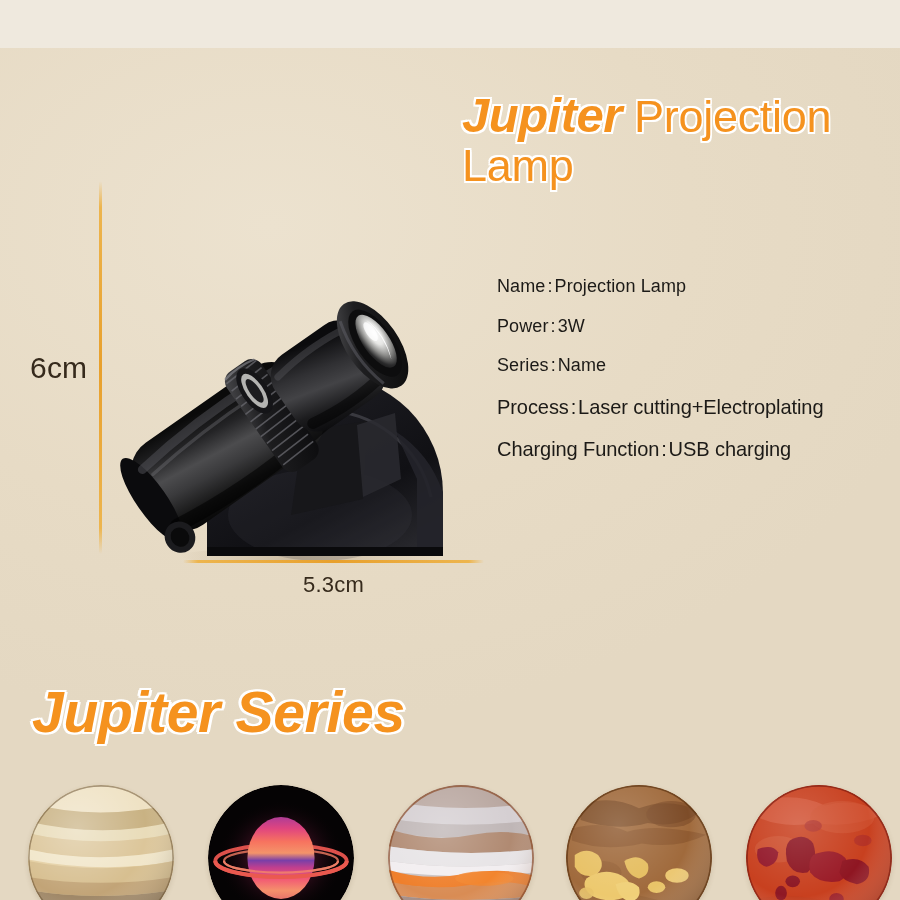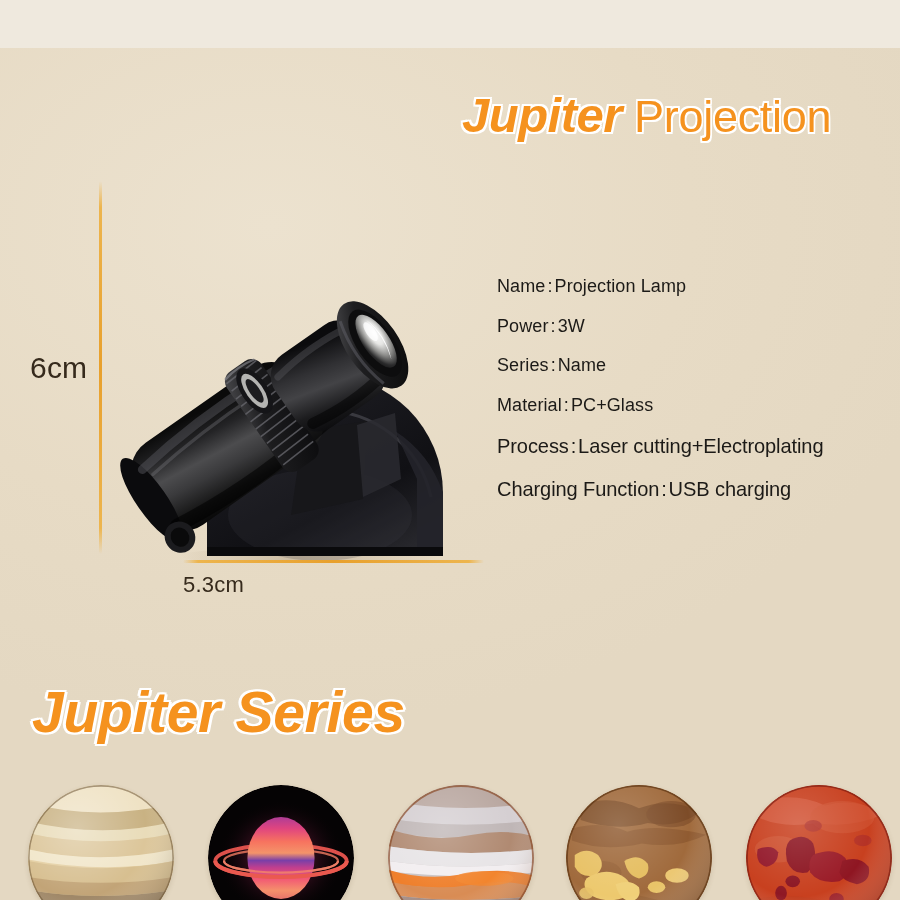--- a/index.html
+++ b/index.html
@@ -96,21 +96,21 @@
     width: 301px;
     height: 3px;
     background: linear-gradient(to right, rgba(240,200,120,0) 0%, #edb54e 5%, #e8a02c 50%, #edb54e 95%, rgba(240,200,120,0) 100%);
     border-radius: 2px;
   }
   #dim-h-label {
     position: absolute;
     left: 183px;
     top: 524px;
     width: 301px;
-    text-align: left;
+    text-align: center;
     font-size: 22px;
     color: #362a1c;
     letter-spacing: 0.2px;
   }
 
   
   #product-photo {
     position: absolute;
     left: 95px;
     top: 115px;
@@ -153,20 +153,21 @@
   }
   .planet svg { display: block; width: 146px; height: 146px; }
 </style>
 </head>
 <body>
 
 <div id="page">
 
   <div id="title-block">
     <span class="title-line"><span class="t-jupiter">Jupiter</span><span class="t-rest"> Projection</span></span>
+    <span class="title-line"><span class="t-rest">Lamp</span></span>
   </div>
 
   <div id="product-photo">
     <svg viewBox="0 0 400 400" width="400" height="400" xmlns="http://www.w3.org/2000/svg">
       <defs>
         <linearGradient id="gBarrel" x1="0" y1="1" x2="0.25" y2="0">
           <stop offset="0%" stop-color="#050505"></stop>
           <stop offset="18%" stop-color="#141414"></stop>
           <stop offset="42%" stop-color="#3a3a3c"></stop>
           <stop offset="58%" stop-color="#4c4c4e"></stop>
@@ -298,23 +299,20 @@
 
   <div id="spec-list">
     <div class="spec-row">
       <span class="spec-k">Name</span><span class="spec-sep">:</span><span class="spec-v">Projection Lamp</span>
     </div>
     <div class="spec-row">
       <span class="spec-k">Power</span><span class="spec-sep">:</span><span class="spec-v">3W</span>
     </div>
     <div class="spec-row">
       <span class="spec-k">Series</span><span class="spec-sep">:</span><span class="spec-v">Name</span>
-    </div>
-    <div class="spec-row">
-      <span class="spec-k">Material</span><span class="spec-sep">:</span><span class="spec-v">PC+Glass</span>
     </div>
     <div class="spec-row tight">
       <span class="spec-k">Process</span><span class="spec-sep">:</span><span class="spec-v">Laser cutting+Electroplating</span>
     </div>
     <div class="spec-row tight">
       <span class="spec-k">Charging Function</span><span class="spec-sep">:</span><span class="spec-v">USB charging</span>
     </div>
   </div>
 
   <div id="series-heading">Jupiter Series</div>

